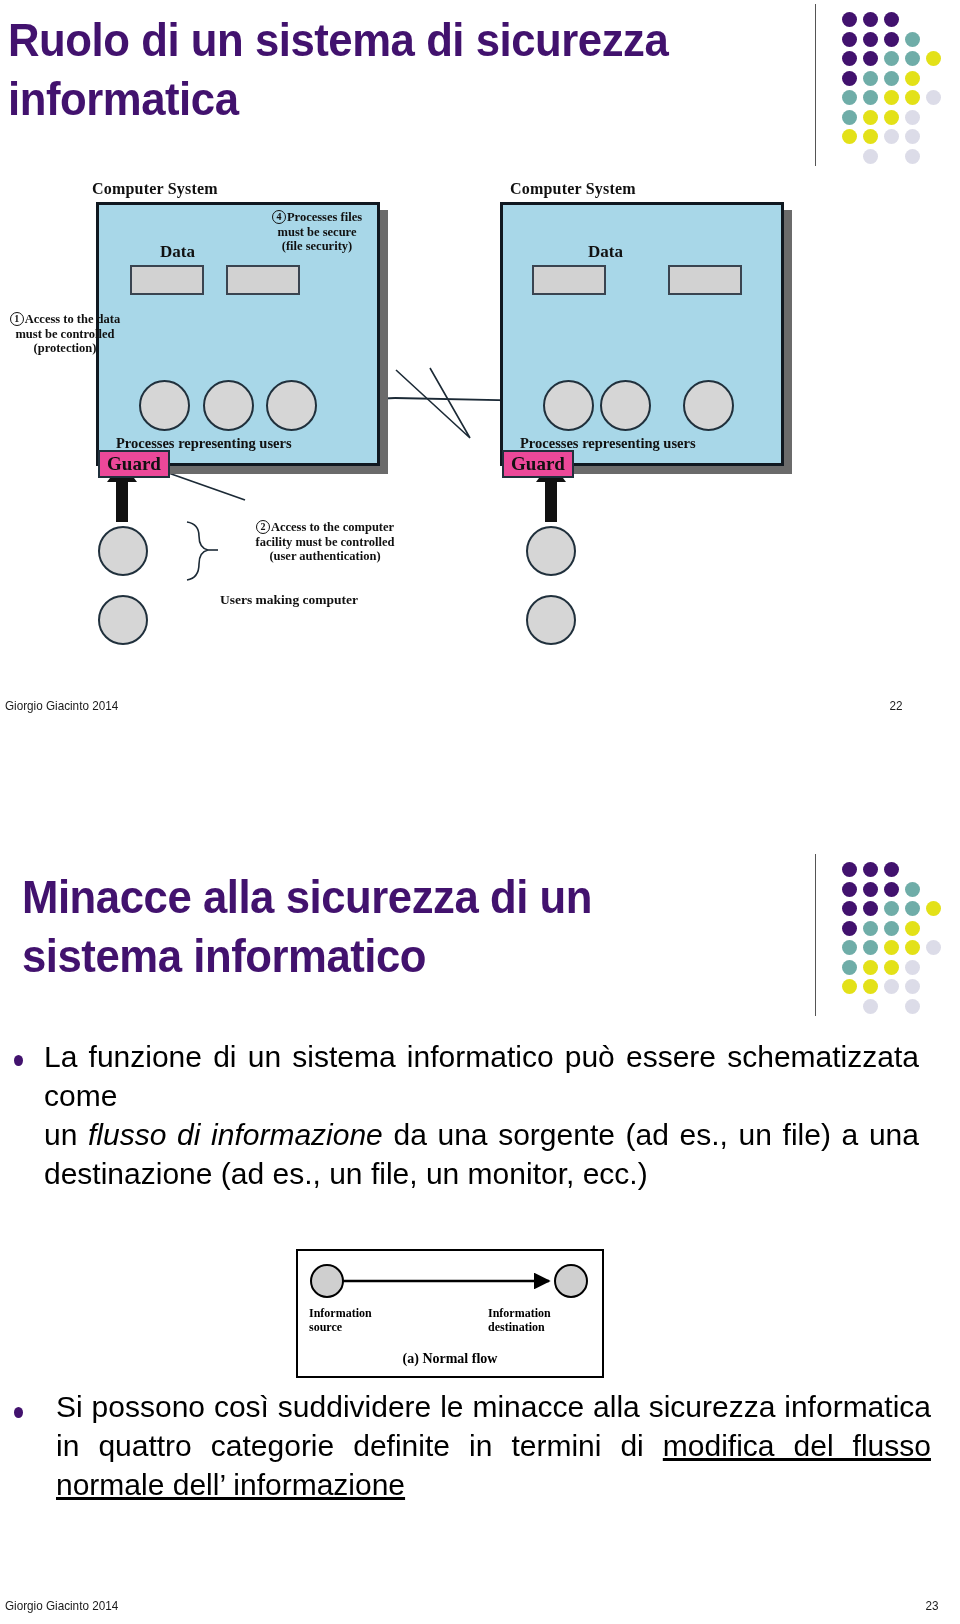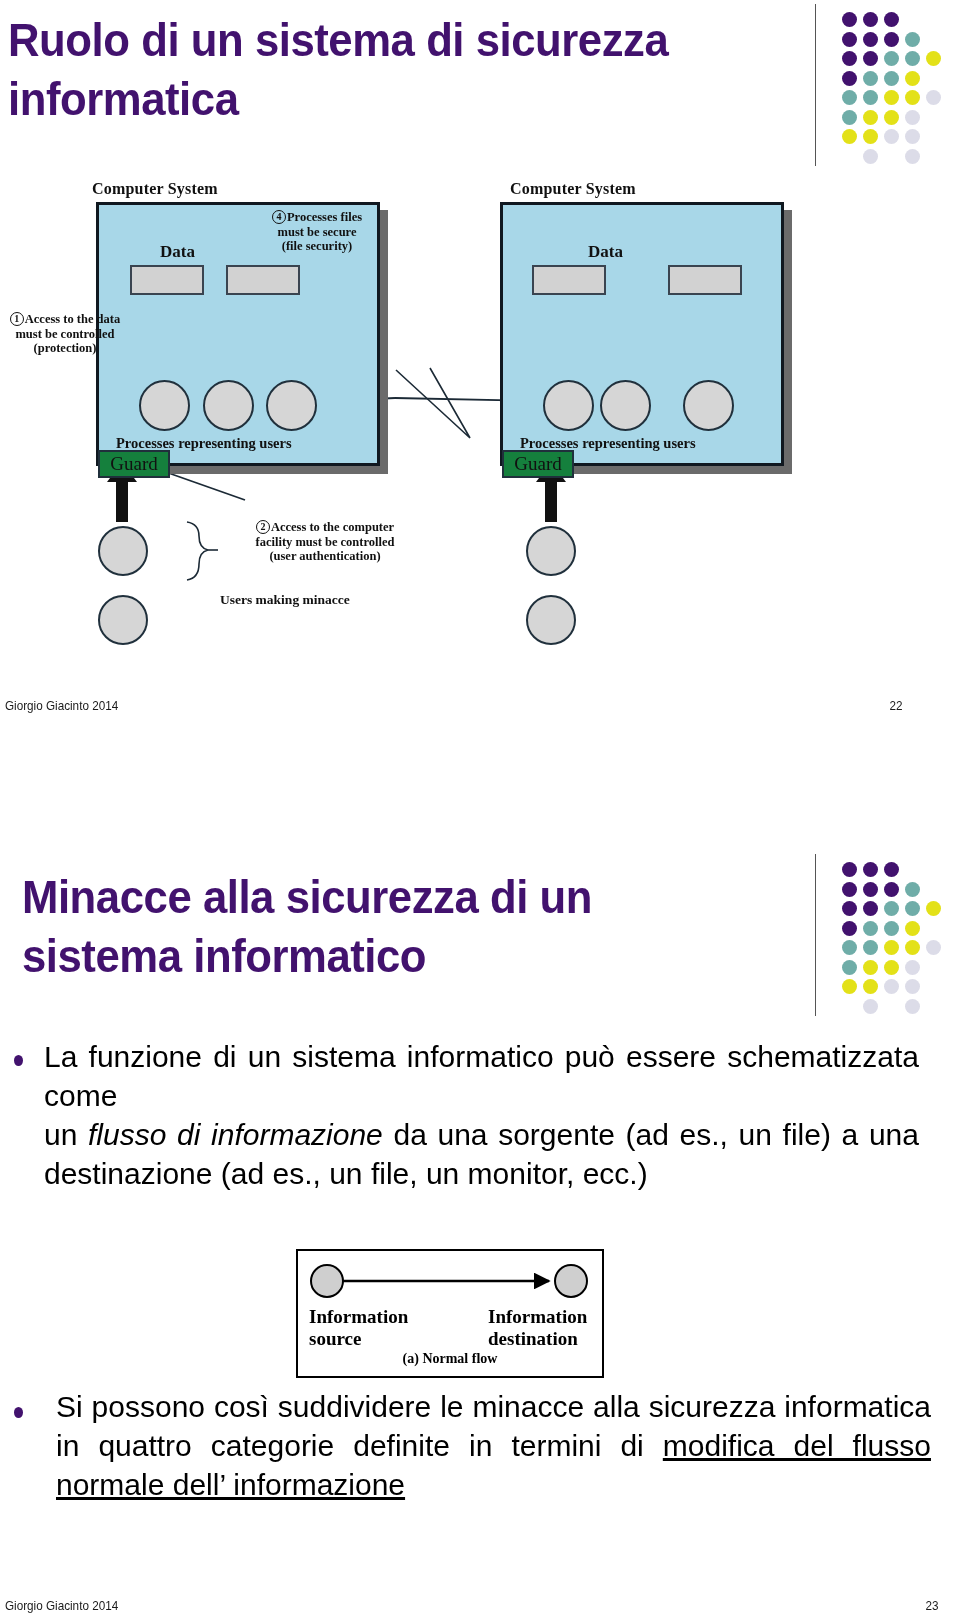--- a/index.html
+++ b/index.html
@@ -112,28 +112,28 @@
   }
   .proc-circle {
     position: absolute;
     background: #d6d6d6;
     border: 2px solid #20303c;
     border-radius: 50%;
     box-sizing: border-box;
   }
   .guard-box {
     position: absolute;
-    background: #15803d;
+    background: #ec4899;
     border: 2px solid #20303c;
     box-sizing: border-box;
     display: flex;
     align-items: center;
     justify-content: center;
     font-family: "Liberation Serif", serif;
-    font-weight: normal;
+    font-weight: bold;
     font-size: 19px;
     color: #111;
   }
   .annot {
     position: absolute;
     font-family: "Liberation Serif", serif;
     font-weight: bold;
     font-size: 12.5px;
     line-height: 1.17;
     color: #111;
@@ -200,21 +200,21 @@
     width: 34px; height: 34px;
     border-radius: 50%;
     background: #cfcfcf;
     border: 2px solid #000;
     box-sizing: border-box;
   }
   .flow-label {
     position: absolute;
     font-family: "Liberation Serif", serif;
     font-weight: bold;
-    font-size: 19px;
+    font-size: 12px;
     line-height: 1.18;
     color: #000;
     white-space: nowrap;
   }
   .flow-caption {
     position: absolute;
     width: 308px;
     text-align: center;
     font-family: "Liberation Serif", serif;
     font-weight: bold;
@@ -361,21 +361,21 @@
       <span>must be secure</span><br>
       <span>(file security)</span>
     </div>
 
     <div class="annot" style="left:230px; top:350px; width:190px;">
       <span class="circled">2</span><span>Access to the computer</span><br>
       <span>facility must be controlled</span><br>
       <span>(user authentication)</span>
     </div>
 
-    <div class="annot" style="left:220px; top:422px; width:190px; text-align:left; font-size:13.5px;">Users making minacce</div>
+    <div class="annot" style="left:220px; top:422px; width:190px; text-align:left; font-size:13.5px;">Users making computer</div>
   </div>
 
   <div class="footer-left" id="footer-1-left">Giorgio Giacinto 2014</div>
   <div class="footer-right" id="footer-1-right">22</div>
 </div>
 
 <div class="slide" id="slide-2">
 
   <div class="slide-title" id="title-2">Minacce alla sicurezza di un sistema informatico</div>
 

